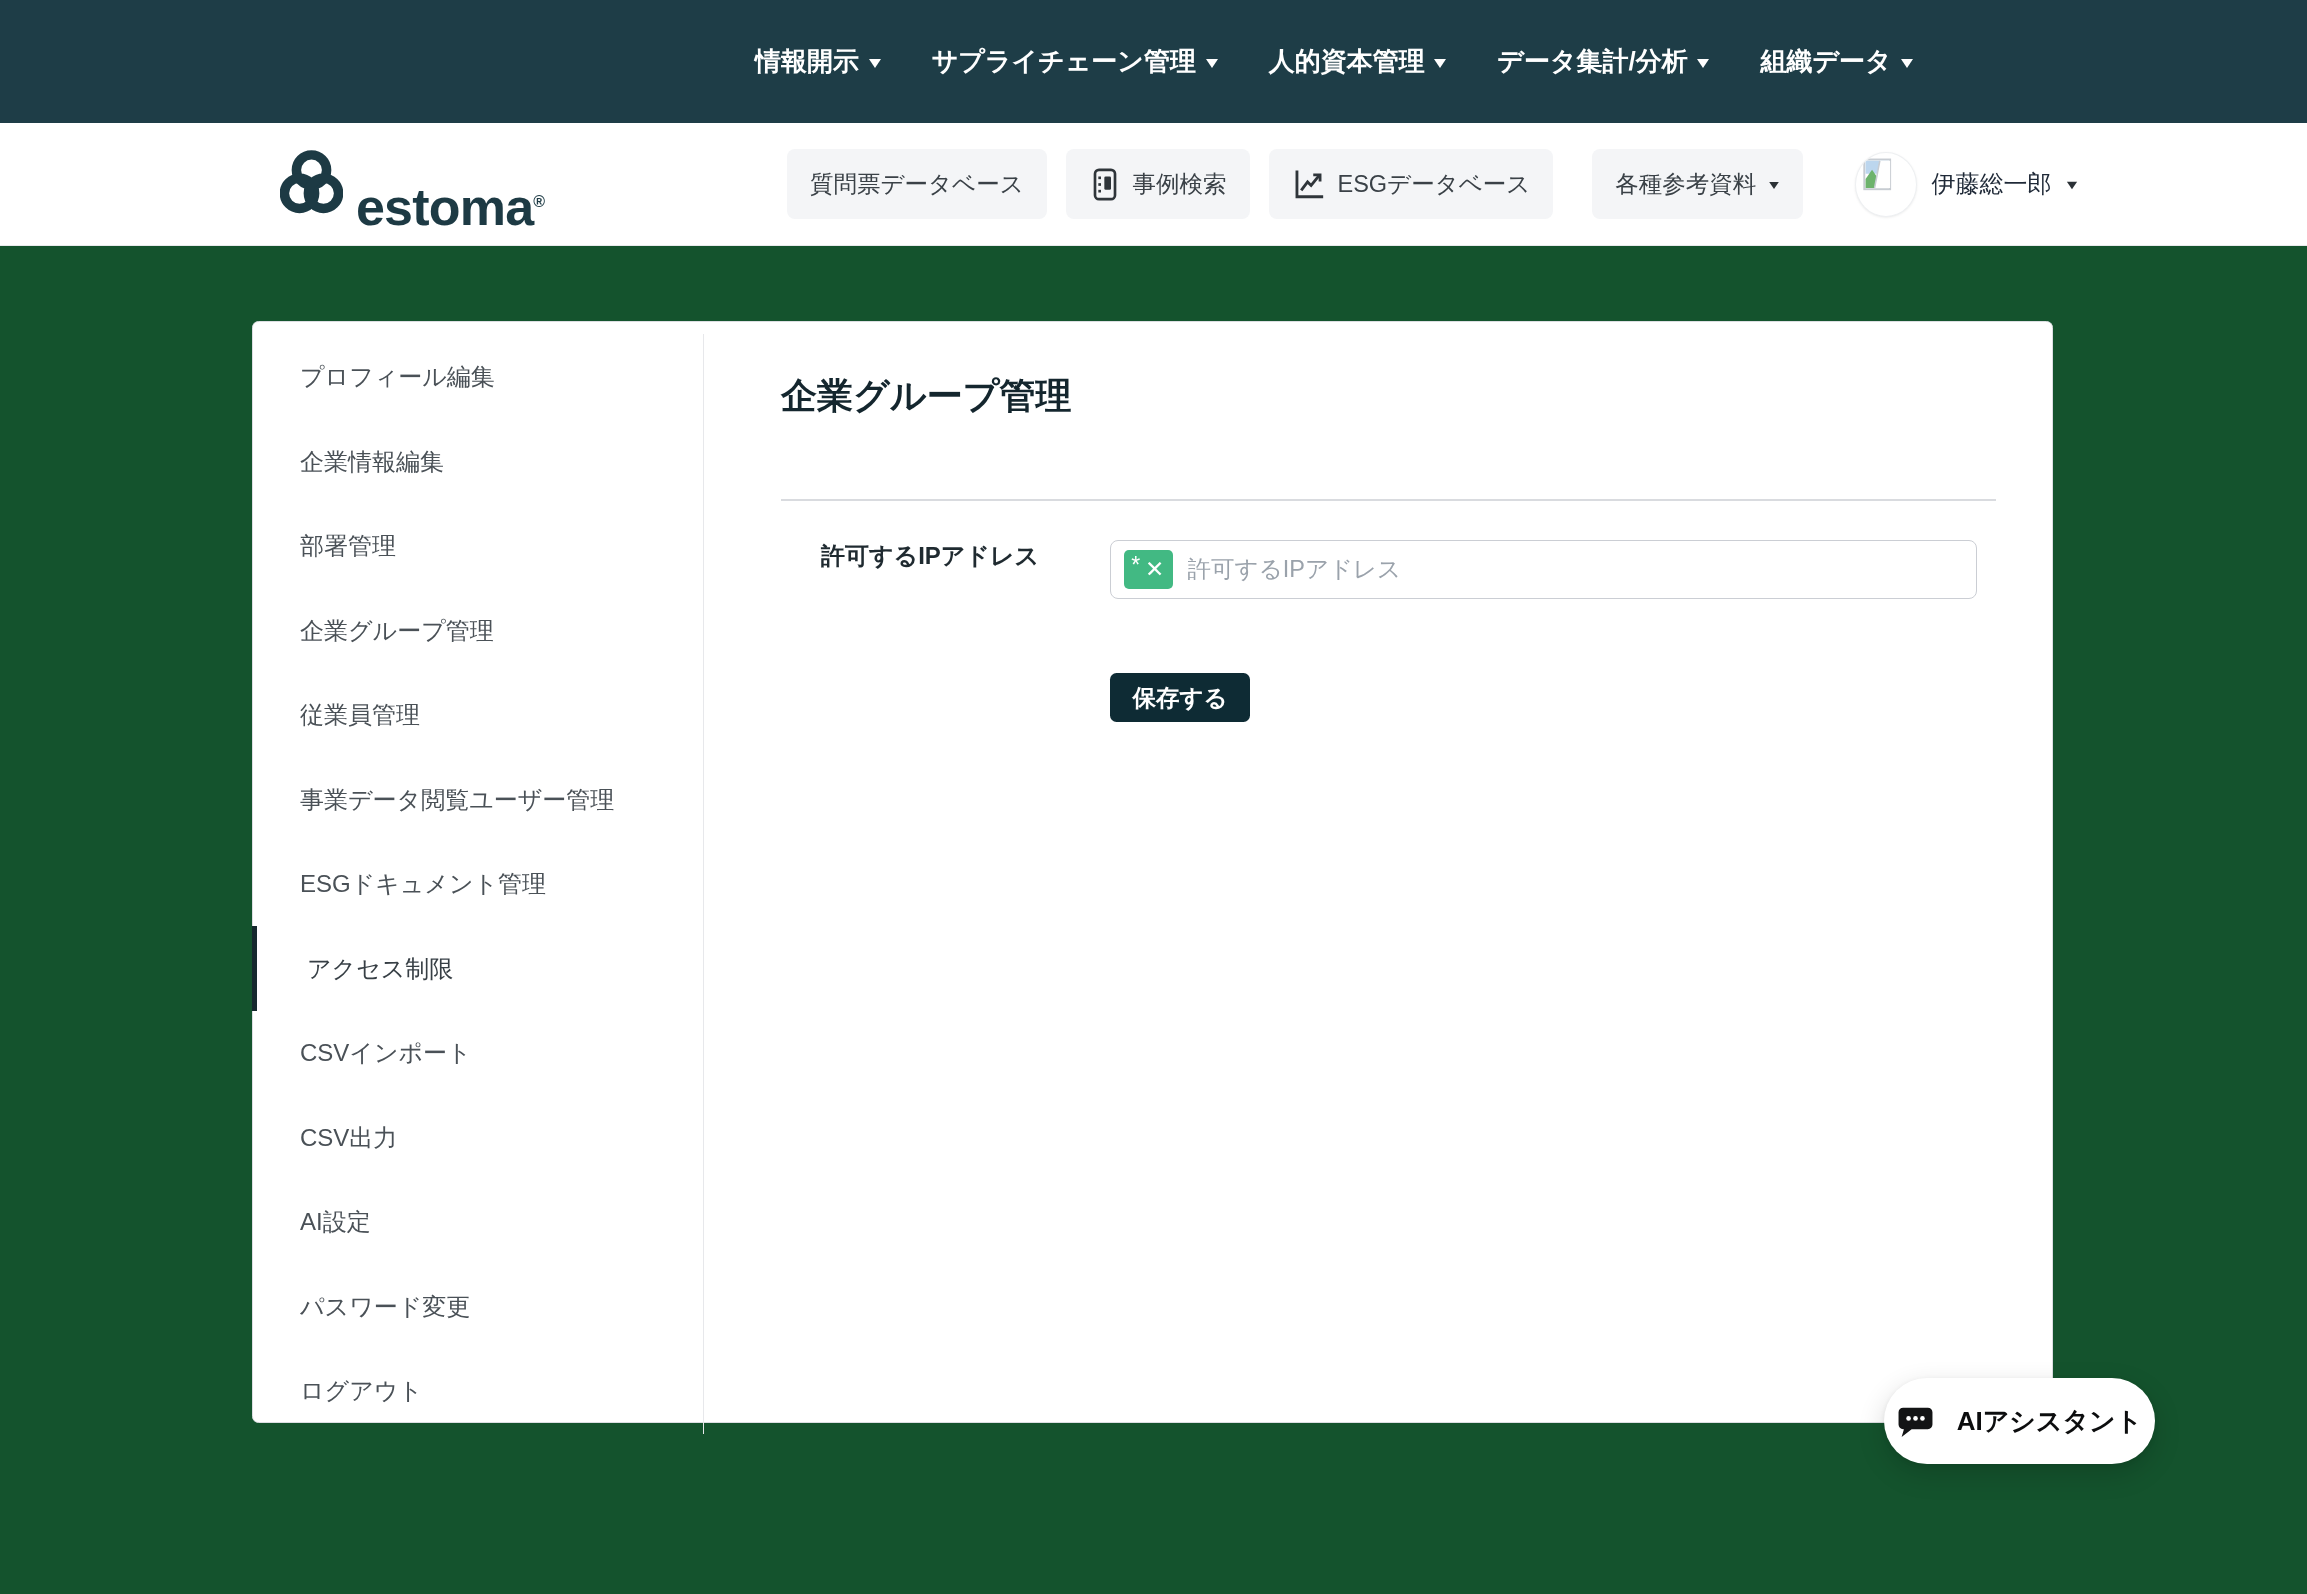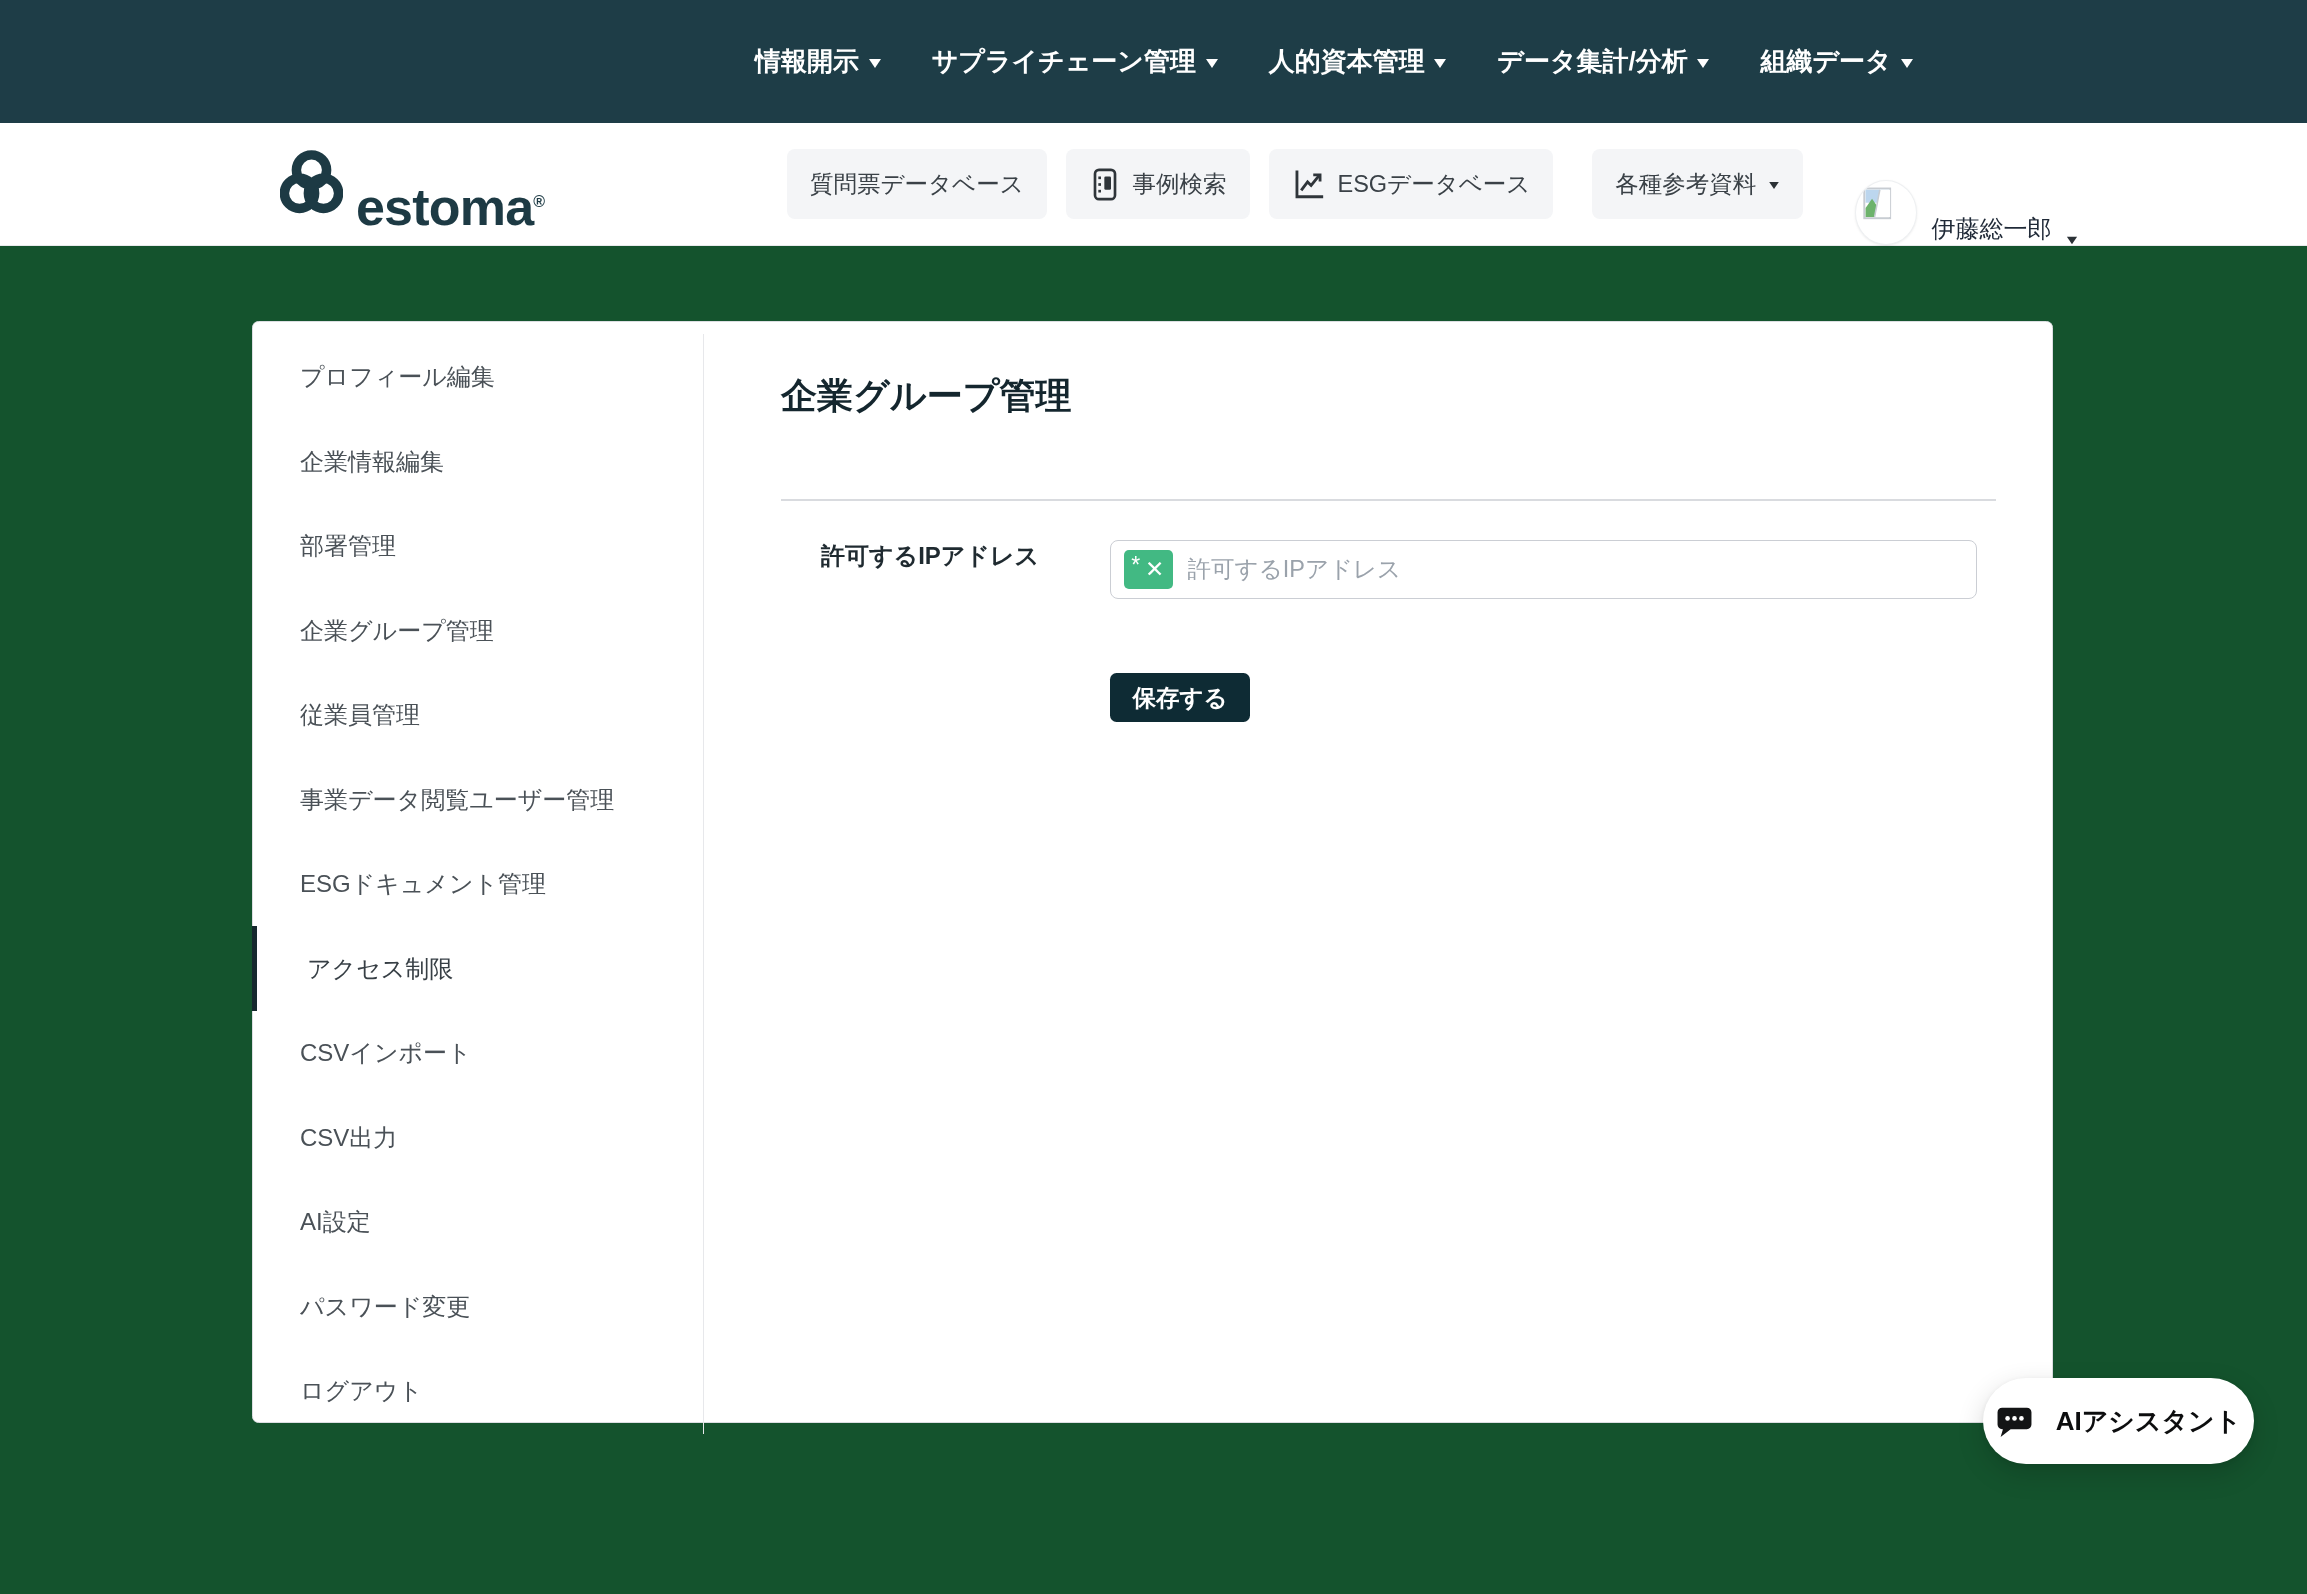--- a/index.html
+++ b/index.html
@@ -15,21 +15,21 @@
 
   
   .header { position:absolute; left:0; top:123px; width:100%; height:123px; background:#ffffff; border-bottom:1.6px solid #e9eaec; }
   .brand { position:absolute; left:280px; top:0; height:122px; display:flex; align-items:center; gap:13px; cursor:pointer; }
   .brand-text { font-size:52px; font-weight:700; color:#1d3a44; letter-spacing:-0.8px;margin-top:45px; }
   .brand-reg { font-size:16px; color:#1d3a44; vertical-align:super; }
   .hbuttons { position:absolute; left:787px; top:0; height:122px; display:flex; align-items:center; gap:19.5px; }
   .hbtn { height:70px; display:flex; align-items:center; gap:11.4px; padding:0 23px; background:#f4f5f7; border-radius:8px; font-size:23.5px; color:#3a4147; cursor:pointer; white-space:nowrap; }
   .hbtn.sep { margin-left:19.5px; }
   .hbtn .caret { border-top-color:#2b3136; transform:scale(.8); }
-  .userbox { position:absolute; left:1855px; top:0; height:122px; display:flex; align-items:flex-end; gap:14.6px; cursor:pointer; }
+  .userbox { position:absolute; left:1855px; top:0; height:122px; display:flex; align-items:center; gap:14.6px; cursor:pointer; }
   .avatar { position:relative; width:62px; height:65px; background:#ffffff; border:0.8px solid #eef0f2; border-radius:50%; box-shadow:0 0.8px 2.4px rgba(0,0,0,.08); overflow:hidden; }
   .avatar svg { position:absolute; left:6.5px; top:5.7px; }
   .username { font-size:24px; color:#1f2937; white-space:nowrap; }
   .userbox .caret { border-top-color:#2b3136; transform:scale(.85); }
 
   
   .card { position:absolute; left:252px; top:321px; width:1801px; height:1102px; background:#ffffff; border:0.8px solid #dcdee2; border-radius:6.5px; }
   .sidebar { position:absolute; left:0; top:12px; width:451px; height:100%; border-right:1.6px solid #e7e8eb; display:flex; flex-direction:column; padding:0.8px 0; }
   .side-item { position:relative; flex:1; display:flex; align-items:center; padding-left:47px; font-size:24px; color:#4a5157; cursor:pointer; white-space:nowrap; }
   .side-item.active { padding-left:54px; color:#373f45; }
@@ -42,21 +42,21 @@
   .form-label { position:absolute; left:117px; top:218px; font-size:24px; font-weight:700; color:#1f2a30; white-space:nowrap; }
   .ip-input { position:absolute; left:406px; top:218px; width:867px; height:59px; background:#fff; border:1.6px solid #cbced4; border-radius:8px; display:flex; align-items:center; padding:0 13px; gap:14.6px; }
   .tag { position:relative; width:49px; height:39px; background:#42b983; border-radius:4.9px; flex:0 0 auto; cursor:default; }
   .tag-star { position:absolute; left:7.3px; top:1.6px; color:#ffffff; font-size:23px; line-height:1.2; }
   .tag-x { position:absolute; left:21px; top:50%; transform:translateY(-54%); color:#ffffff; font-size:23px; font-weight:700; cursor:pointer; line-height:1; }
   .ip-input input { flex:1; border:none; outline:none; font-size:23.5px; color:#3a4147; font-family:inherit; background:transparent; }
   .ip-input input::placeholder { color:#9aa2ab; opacity:1; }
   .save-btn { position:absolute; left:406px; top:351px; width:140px; height:49px; background:#0e2b34; color:#ffffff; font-size:23.5px; font-weight:700; border:none; border-radius:6.5px; display:flex; align-items:center; justify-content:center; cursor:pointer; font-family:inherit; }
 
   
-  .ai-pill { position:absolute; left:1983px; top:1378px; width:271px; height:86px; background:#ffffff; border-radius:43px; box-shadow:0 9.7px 28px rgba(0,0,0,.16), 0 1.6px 4.9px rgba(0,0,0,.08); display:flex; align-items:center; justify-content:center; gap:23px; cursor:pointer; }
+  .ai-pill { position:absolute; left:1884px; top:1378px; width:271px; height:86px; background:#ffffff; border-radius:43px; box-shadow:0 9.7px 28px rgba(0,0,0,.16), 0 1.6px 4.9px rgba(0,0,0,.08); display:flex; align-items:center; justify-content:center; gap:23px; cursor:pointer; }
   .ai-label { font-size:26px; font-weight:700; color:#0c0d0e; white-space:nowrap; }
 
   svg { display:block; }
 </style>
 </head>
 <body>
 
 <div class="page">
 
   <div class="topnav">

